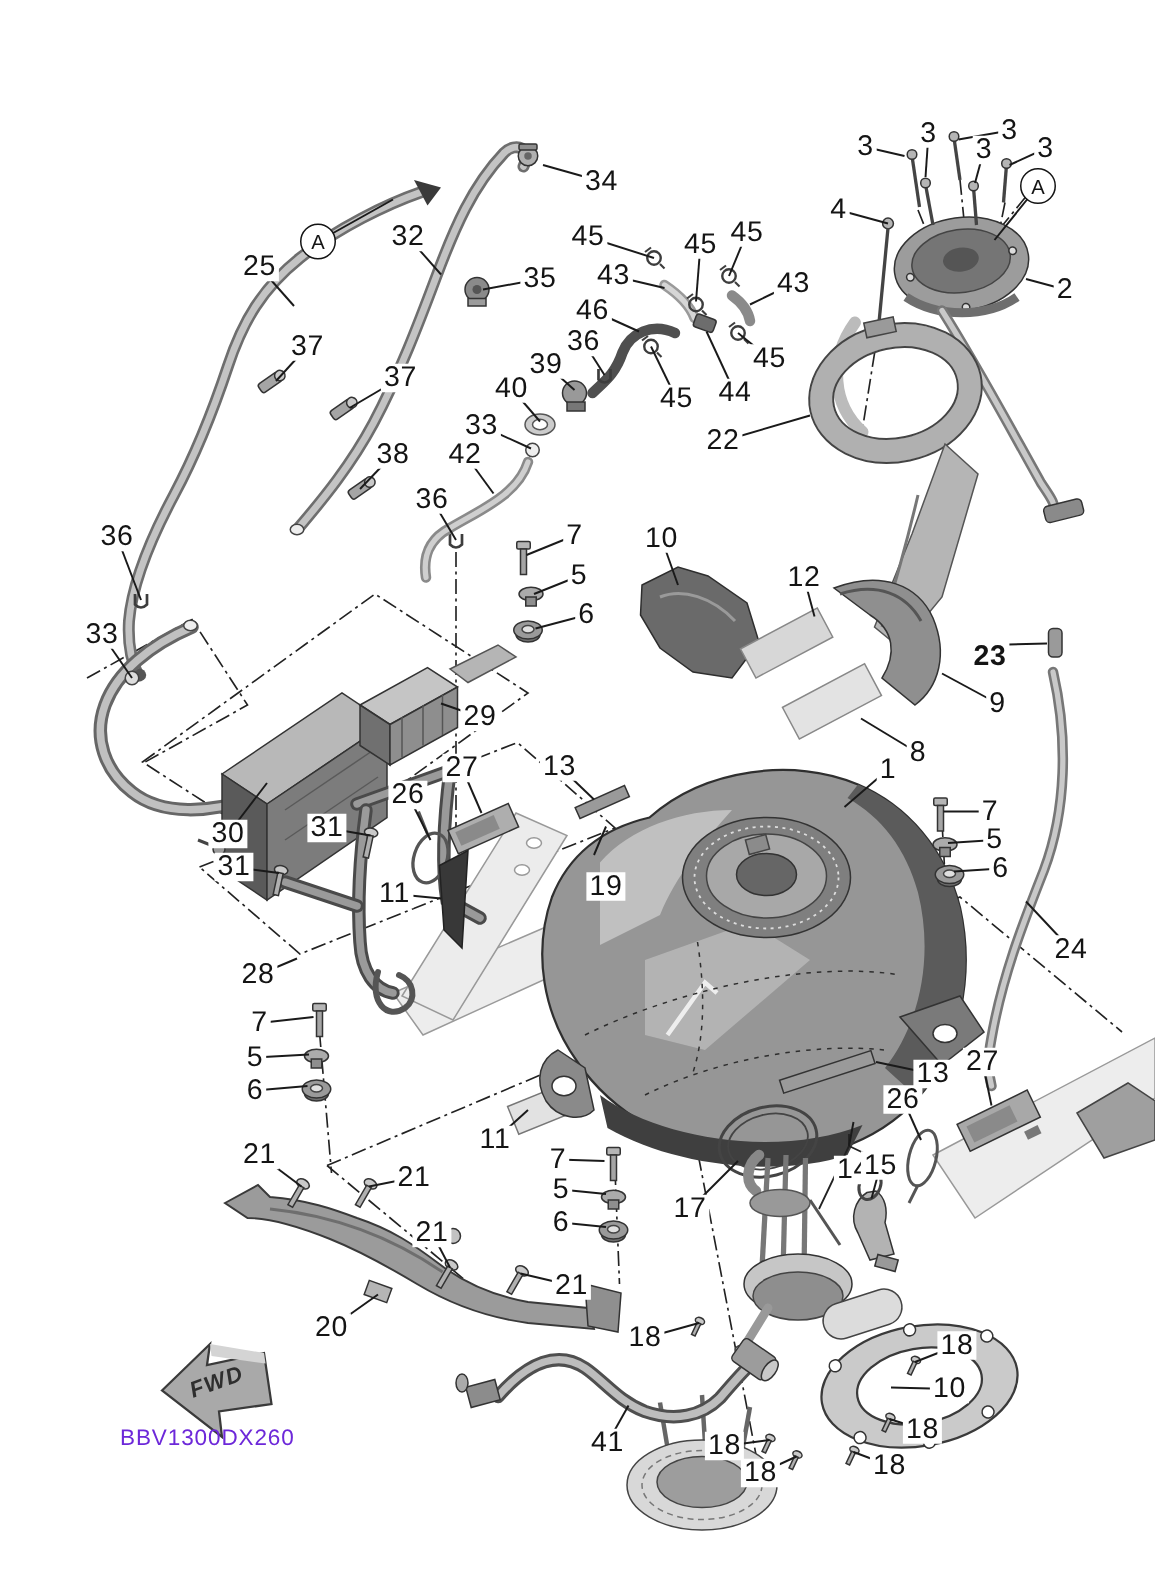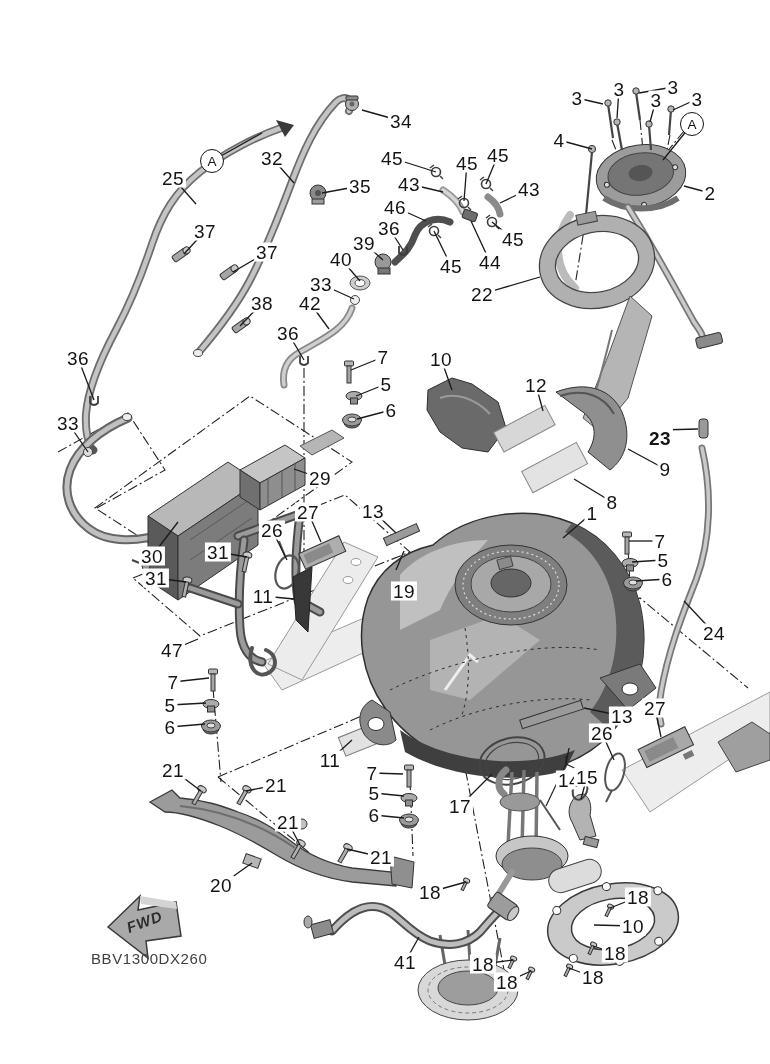--- a/index.html
+++ b/index.html
@@ -5,21 +5,21 @@
   html,body{margin:0;padding:0;background:#fff;}
   .stage{position:relative;width:770px;height:1064px;background:#fff;overflow:hidden;
          font-family:"Liberation Sans",sans-serif;}
   .stage svg{position:absolute;left:0;top:0;}
   .callout{position:absolute;transform:translate(-50%,-50%);font-size:19px;line-height:1;
            color:#141414;background:#fff;padding:0 2px;letter-spacing:.5px;z-index:5;
            font-family:"Liberation Sans",sans-serif;}
   .refmark{position:absolute;transform:translate(-50%,-50%);width:22px;height:22px;border:1.7px solid #141414;
            border-radius:50%;background:#fff;display:flex;align-items:center;justify-content:center;
            font-size:13.5px;color:#141414;z-index:5;}
-  .code-label{position:absolute;left:91px;top:950px;font-size:15px;color:#404040;letter-spacing:.6px;z-index:5;}
+  .code-label{position:absolute;left:80px;top:950px;font-size:15px;color:#6d28d9;letter-spacing:.6px;z-index:5;}
   .fwd-label{position:absolute;left:126px;top:913px;font-size:15px;font-style:italic;font-weight:bold;
              color:#2e2e2e;transform:rotate(-20deg);letter-spacing:1px;z-index:5;}
   line.leader{stroke:#1a1a1a;stroke-width:1.3;}
   .cdash{stroke:#222;stroke-width:1.1;fill:none;stroke-dasharray:10 3 2 3;}
   .thin{stroke:#222;stroke-width:1.2;fill:none;}
 </style>
 </head>
 <body>
 
 <div class="stage">
@@ -526,21 +526,21 @@
     <div class="callout" style="left: 68px; top: 423px;">33</div>
     <div class="callout" style="left: 152px; top: 556px;">30</div>
     <div class="callout" style="left: 320px; top: 478px;">29</div>
     <div class="callout" style="left: 218px; top: 552px;">31</div>
     <div class="callout" style="left: 156px; top: 578px;">31</div>
     <div class="callout" style="left: 272px; top: 530px;">26</div>
     <div class="callout" style="left: 308px; top: 512px;">27</div>
     <div class="callout" style="left: 373px; top: 511px;">13</div>
     <div class="callout" style="left: 404px; top: 551px; margin-top: 40px;">19</div>
     <div class="callout" style="left: 263px; top: 596px;">11</div>
-    <div class="callout" style="left: 172px; top: 650px;">47</div>
+    <div class="callout" style="left: 172px; top: 650px;">28</div>
     <div class="callout" style="left: 173px; top: 682px;">7</div>
     <div class="callout" style="left: 170px; top: 705px;">5</div>
     <div class="callout" style="left: 170px; top: 727px;">6</div>
     <div class="callout" style="left: 383px; top: 357px;">7</div>
     <div class="callout" style="left: 386px; top: 384px;">5</div>
     <div class="callout" style="left: 391px; top: 410px;">6</div>
     <div class="callout" style="left: 441px; top: 359px;">10</div>
     <div class="callout" style="left: 536px; top: 385px;">12</div>
     <div class="callout" style="left: 665px; top: 469px;">9</div>
     <div class="callout" style="left: 612px; top: 502px;">8</div>

